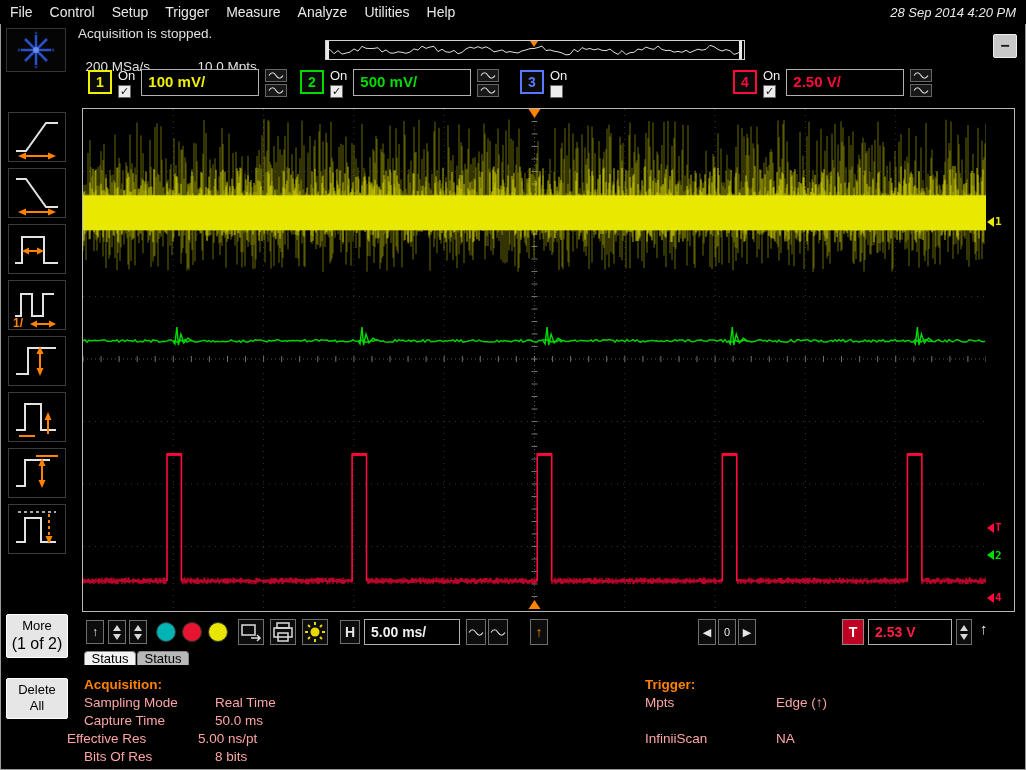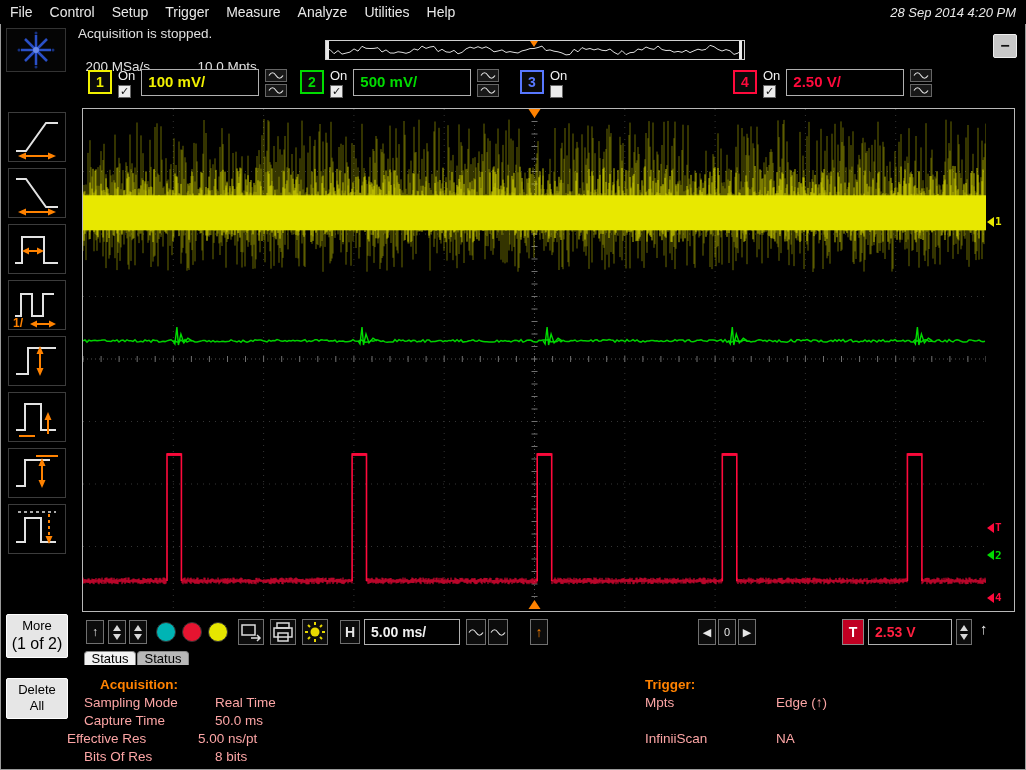--- a/index.html
+++ b/index.html
@@ -399,21 +399,21 @@
   <button class="bbtn stp" style="left:874px;top:3px;width:16px;height:26px">
       <span class="tu"></span>
       <span class="td"></span>
     </button>
   <span class="slope" style="left:898px;top:4px">↑</span>
 </div>
 
 <div class="tab active" style="left:84px">Status</div>
 <div class="tab" style="left:137px">Status</div>
 
-<div class="ititle mono" style="left:100px;top:677px">Acquisition:</div>
+<div class="ititle mono" style="left:84px;top:677px">Acquisition:</div>
 <div class="irow mono" style="left:84px;top:695px"><span class="ilbl">Sampling Mode</span><span>Real Time</span></div>
 <div class="irow mono" style="left:84px;top:713px"><span class="ilbl">Capture Time</span><span>50.0 ms</span></div>
 <div class="irow mono" style="left:67px;top:731px"><span class="ilbl">Effective Res</span><span>5.00 ns/pt</span></div>
 <div class="irow mono" style="left:84px;top:749px"><span class="ilbl">Bits Of Res</span><span>8 bits</span></div>
 
 <div class="ititle mono" style="left:645px;top:677px">Trigger:</div>
 <div class="irow mono" style="left:645px;top:695px"><span class="ilbl">Mpts</span><span>Edge (↑)</span></div>
 <div class="irow mono" style="left:645px;top:731px"><span class="ilbl">InfiniiScan</span><span>NA</span></div>
 
 </body></html>

